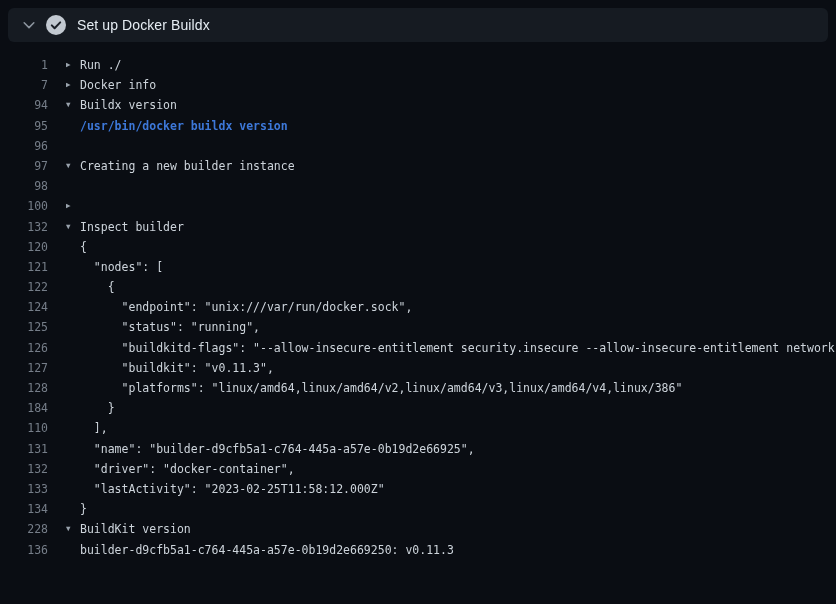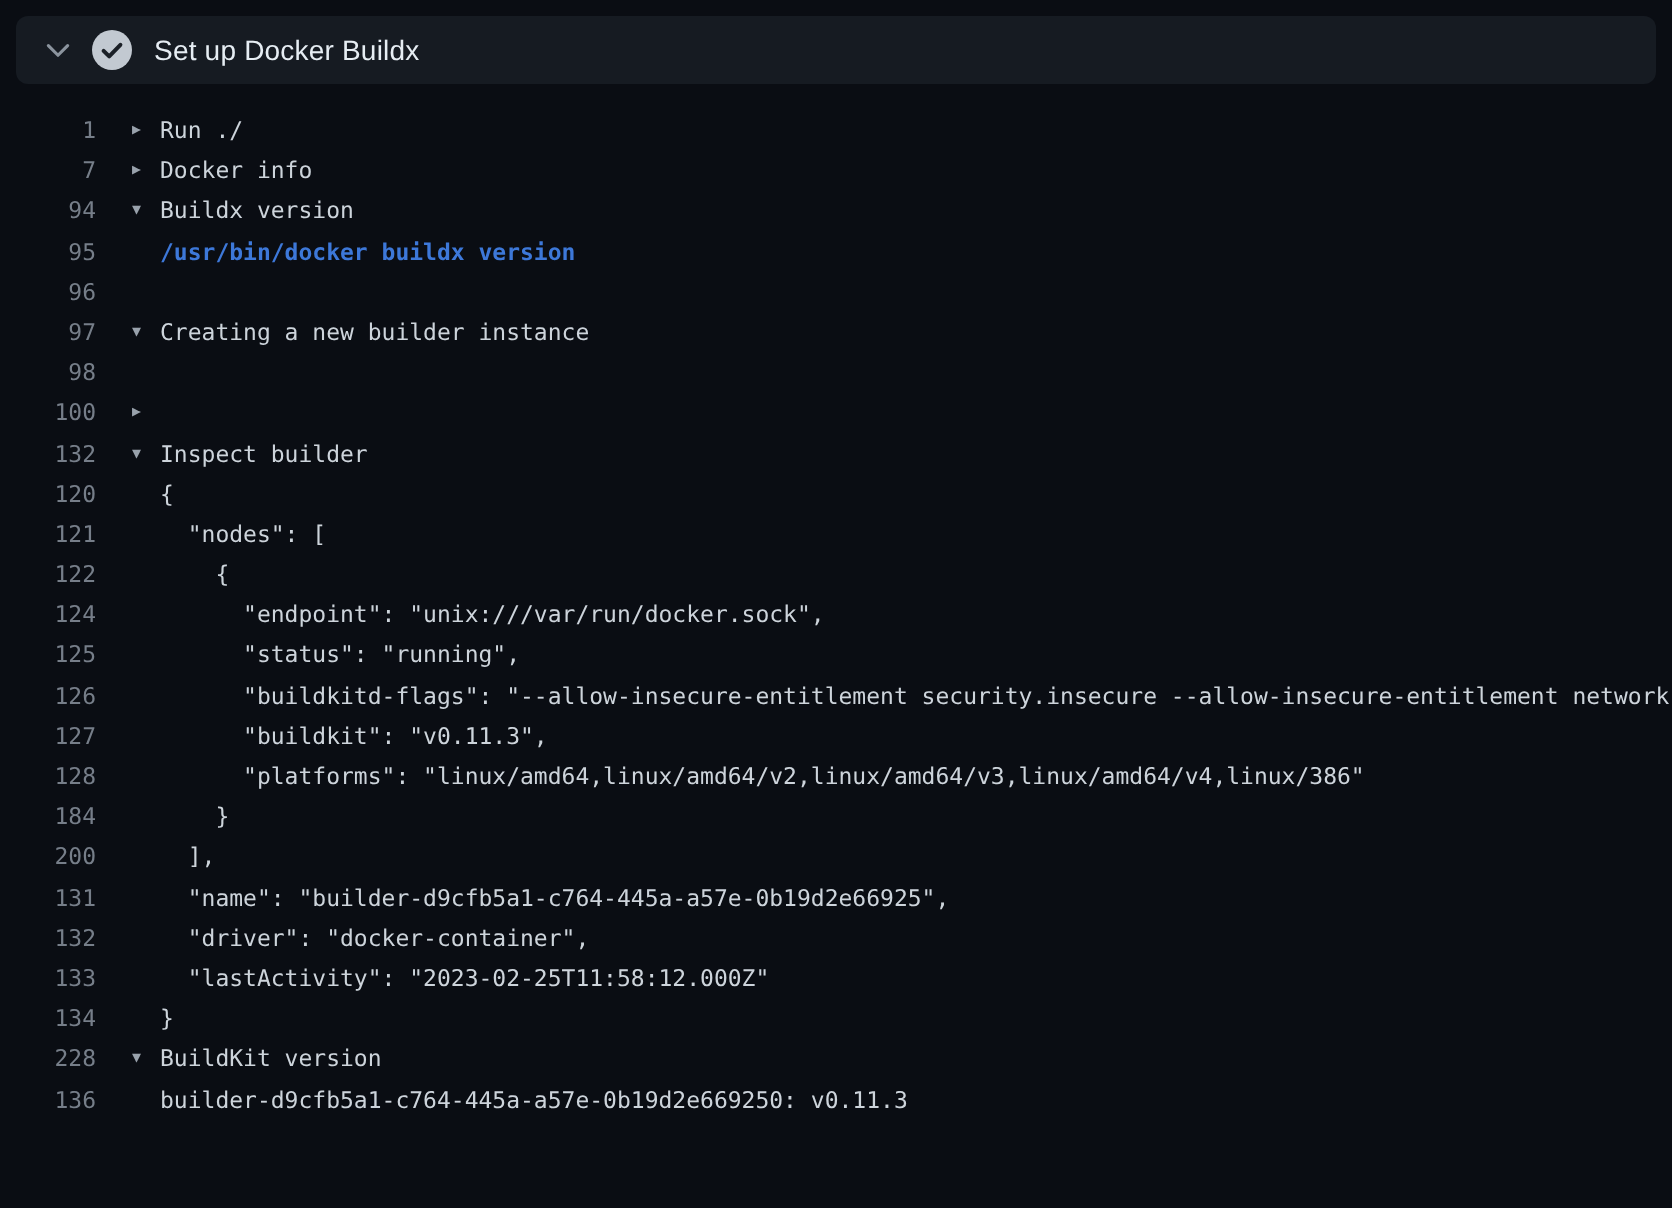--- a/index.html
+++ b/index.html
@@ -91,21 +91,21 @@
       <div class="row group"><span class="ln">132</span><span class="arrow">▼</span><span class="txt">Inspect builder</span></div>
       <div class="row output"><span class="ln">120</span><span class="arrow"></span><span class="txt">{</span></div>
       <div class="row output"><span class="ln">121</span><span class="arrow"></span><span class="txt">  "nodes": [</span></div>
       <div class="row output"><span class="ln">122</span><span class="arrow"></span><span class="txt">    {</span></div>
       <div class="row output"><span class="ln">124</span><span class="arrow"></span><span class="txt">      "endpoint": "unix:///var/run/docker.sock",</span></div>
       <div class="row output"><span class="ln">125</span><span class="arrow"></span><span class="txt">      "status": "running",</span></div>
       <div class="row output"><span class="ln">126</span><span class="arrow"></span><span class="txt">      "buildkitd-flags": "--allow-insecure-entitlement security.insecure --allow-insecure-entitlement network.host",</span></div>
       <div class="row output"><span class="ln">127</span><span class="arrow"></span><span class="txt">      "buildkit": "v0.11.3",</span></div>
       <div class="row output"><span class="ln">128</span><span class="arrow"></span><span class="txt">      "platforms": "linux/amd64,linux/amd64/v2,linux/amd64/v3,linux/amd64/v4,linux/386"</span></div>
       <div class="row output"><span class="ln">184</span><span class="arrow"></span><span class="txt">    }</span></div>
-      <div class="row output"><span class="ln">200</span><span class="arrow"></span><span class="txt">  ],</span></div>
+      <div class="row output"><span class="ln">110</span><span class="arrow"></span><span class="txt">  ],</span></div>
       <div class="row output"><span class="ln">131</span><span class="arrow"></span><span class="txt">  "name": "builder-d9cfb5a1-c764-445a-a57e-0b19d2e66925",</span></div>
       <div class="row output"><span class="ln">132</span><span class="arrow"></span><span class="txt">  "driver": "docker-container",</span></div>
       <div class="row output"><span class="ln">133</span><span class="arrow"></span><span class="txt">  "lastActivity": "2023-02-25T11:58:12.000Z"</span></div>
       <div class="row output"><span class="ln">134</span><span class="arrow"></span><span class="txt">}</span></div>
       <div class="row group"><span class="ln">228</span><span class="arrow">▼</span><span class="txt">BuildKit version</span></div>
       <div class="row output"><span class="ln">136</span><span class="arrow"></span><span class="txt">builder-d9cfb5a1-c764-445a-a57e-0b19d2e669250: v0.11.3</span></div>
     </div>
 </div>
 
 </body></html>

